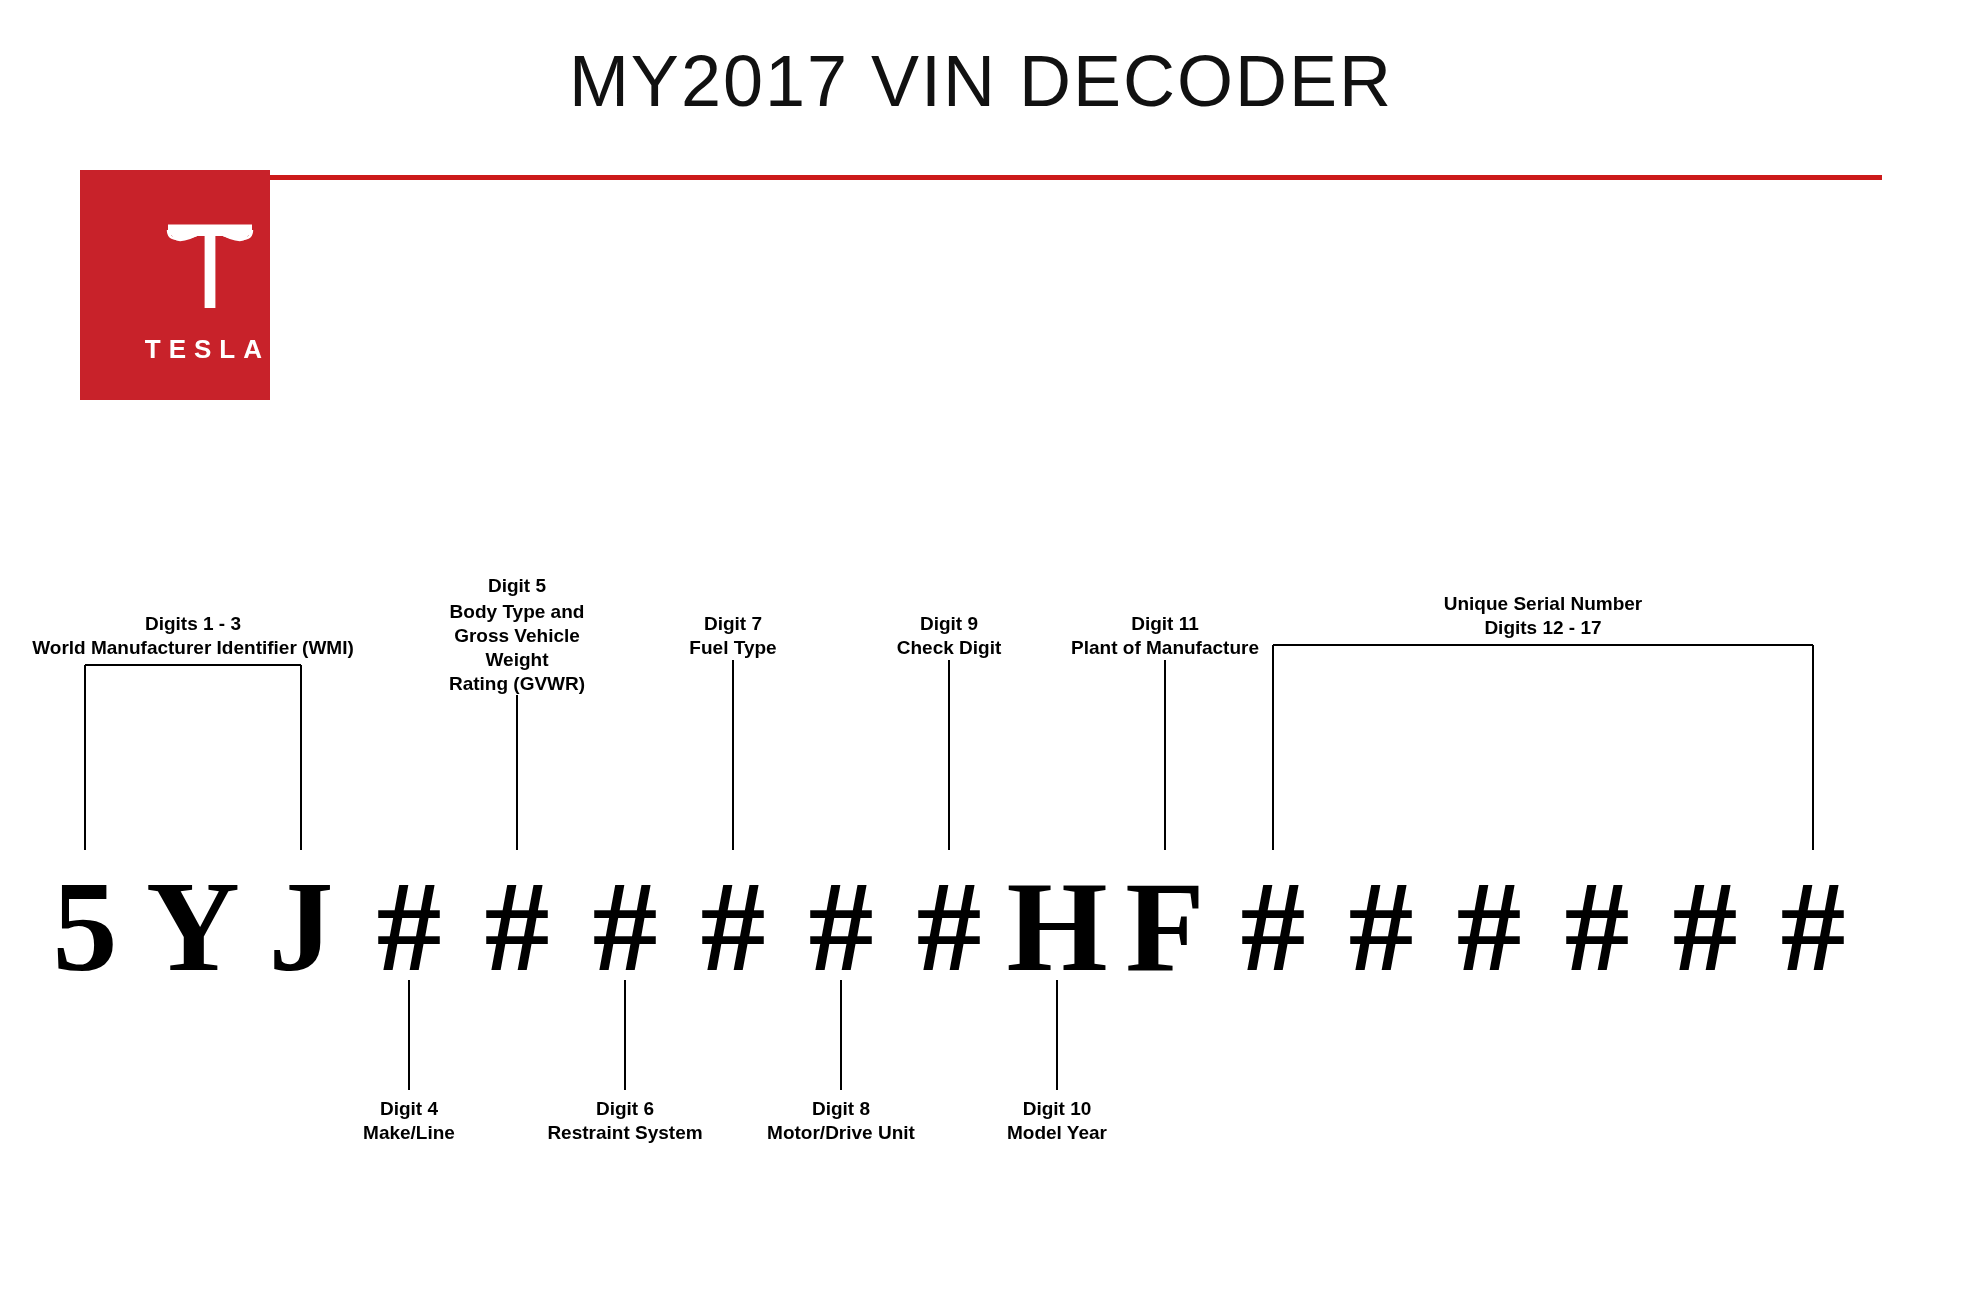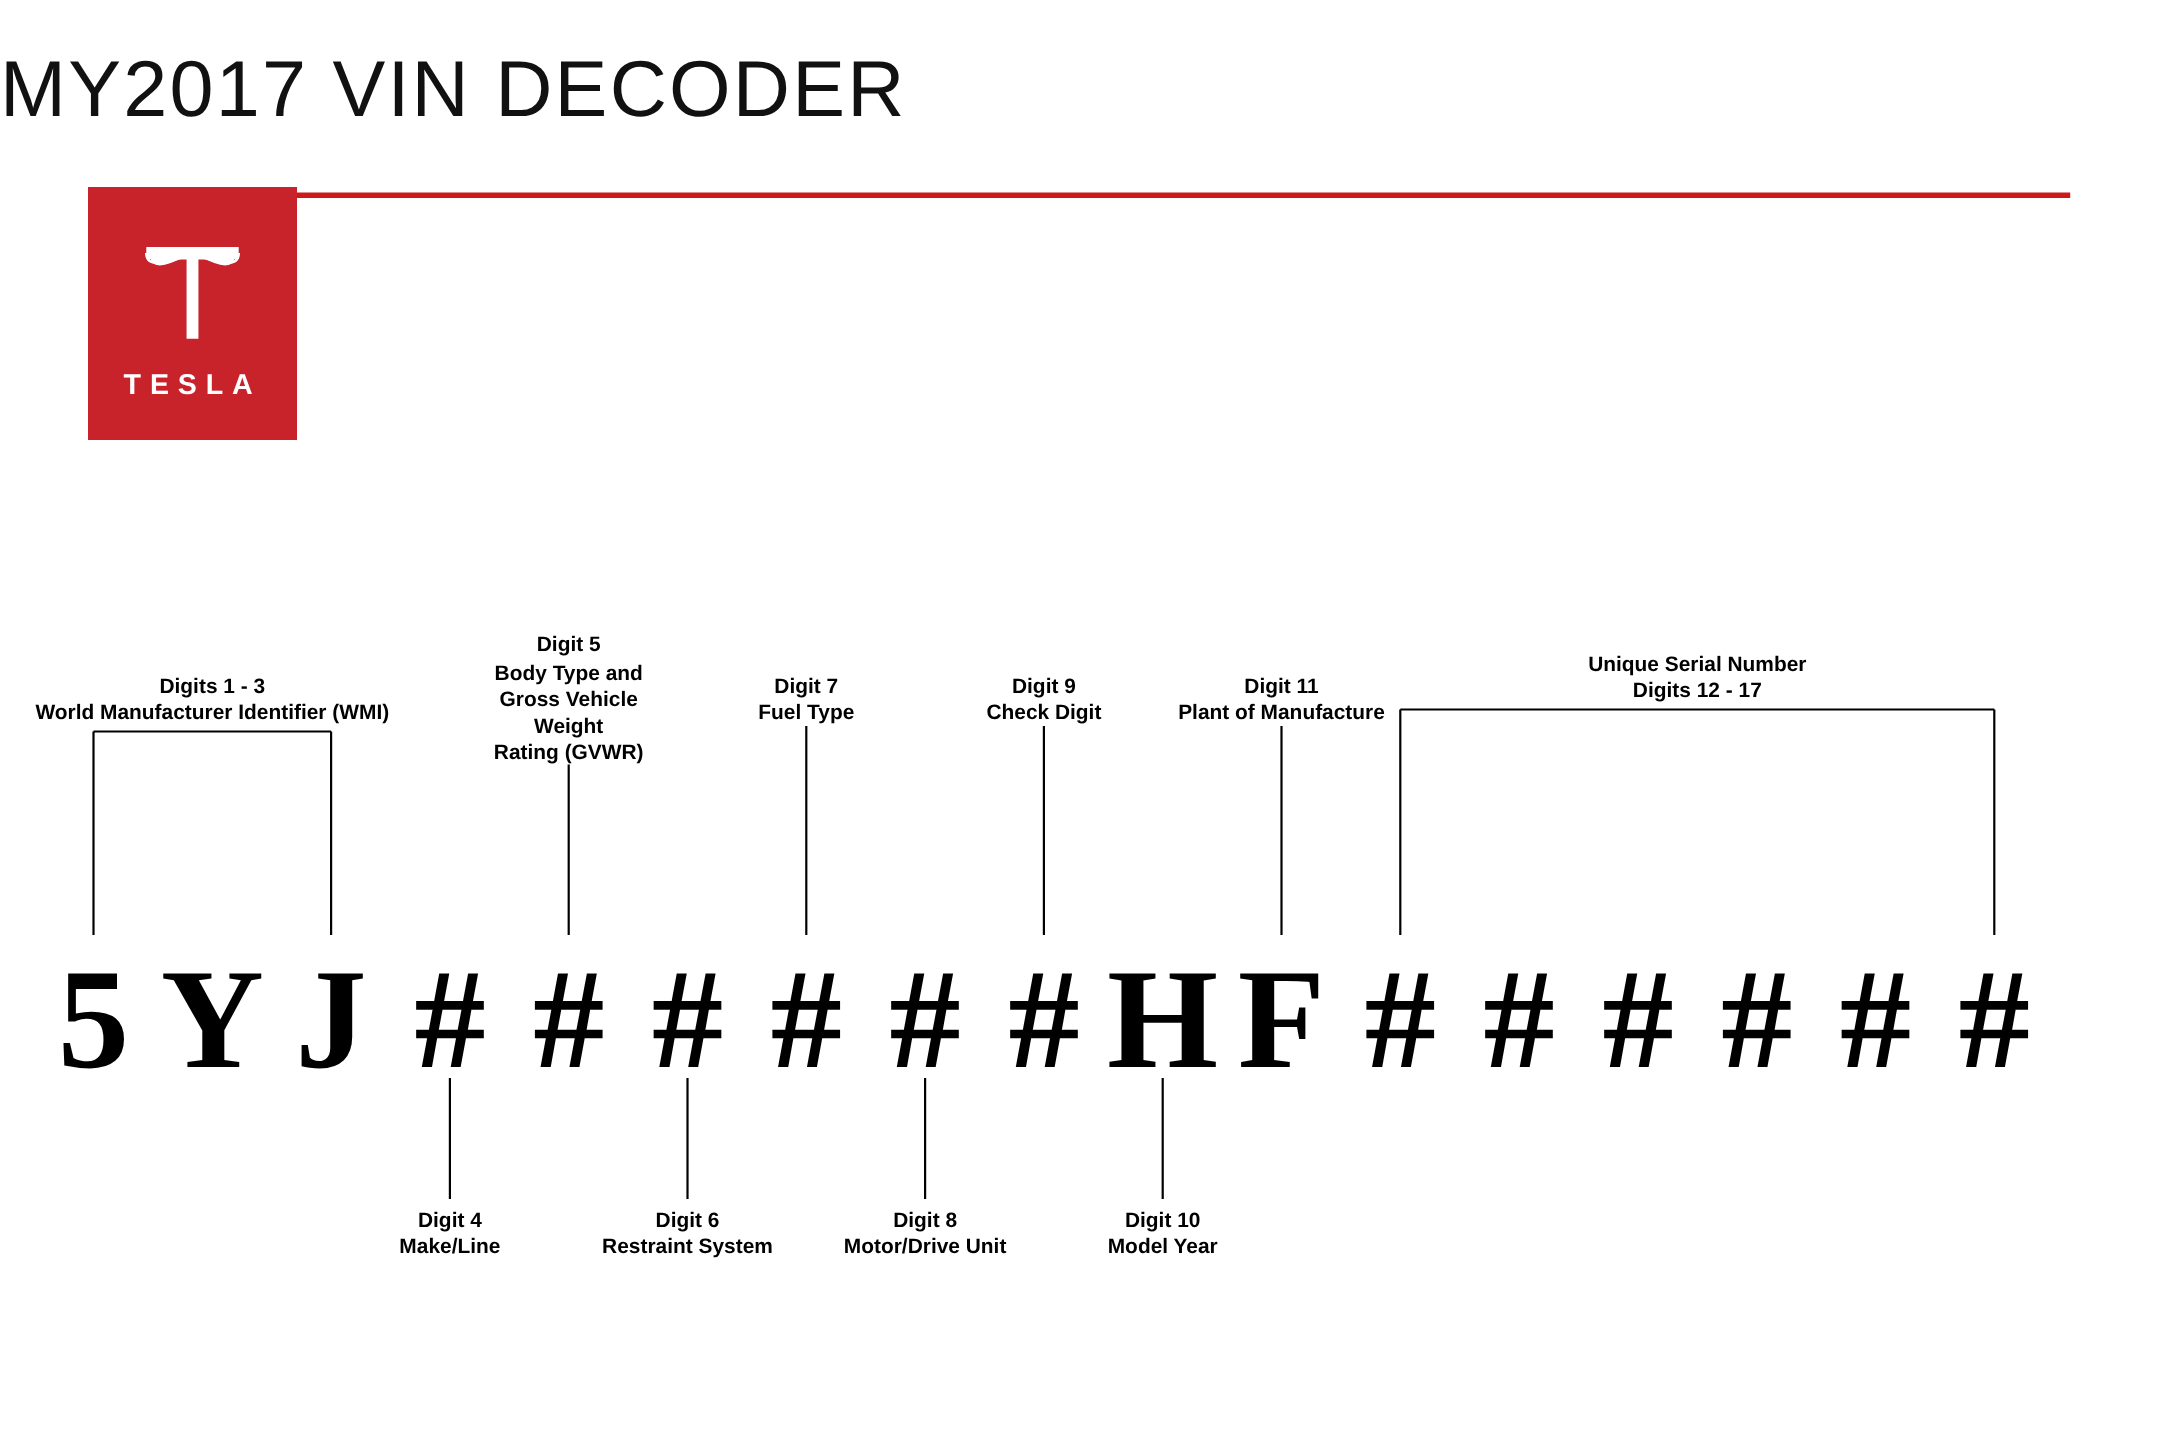--- a/index.html
+++ b/index.html
@@ -7,21 +7,21 @@
     body {
       background: #fff;
       font-family: 'Times New Roman', Times, serif;
       width: 1962px;
       min-height: 1308px;
       position: relative;
       overflow-x: hidden;
     }
 
     .page-title {
-      text-align: left;
+      text-align: center;
       font-size: 72px;
       font-weight: 400;
       font-family: Arial, sans-serif;
       letter-spacing: 2px;
       padding-top: 40px;
       padding-bottom: 30px;
       color: #111;
     }
 
     .red-line {
@@ -35,21 +35,21 @@
 
     .tesla-logo-box {
       position: absolute;
       top: 170px;
       left: 80px;
       width: 190px;
       height: 230px;
       background: #c8222a;
       display: flex;
       flex-direction: column;
-      align-items: center;
+      align-items: flex-end;
       justify-content: center;
     }
 
     .tesla-t {
       width: 120px;
       height: 120px;
     }
 
     .tesla-wordmark {
       color: white;

